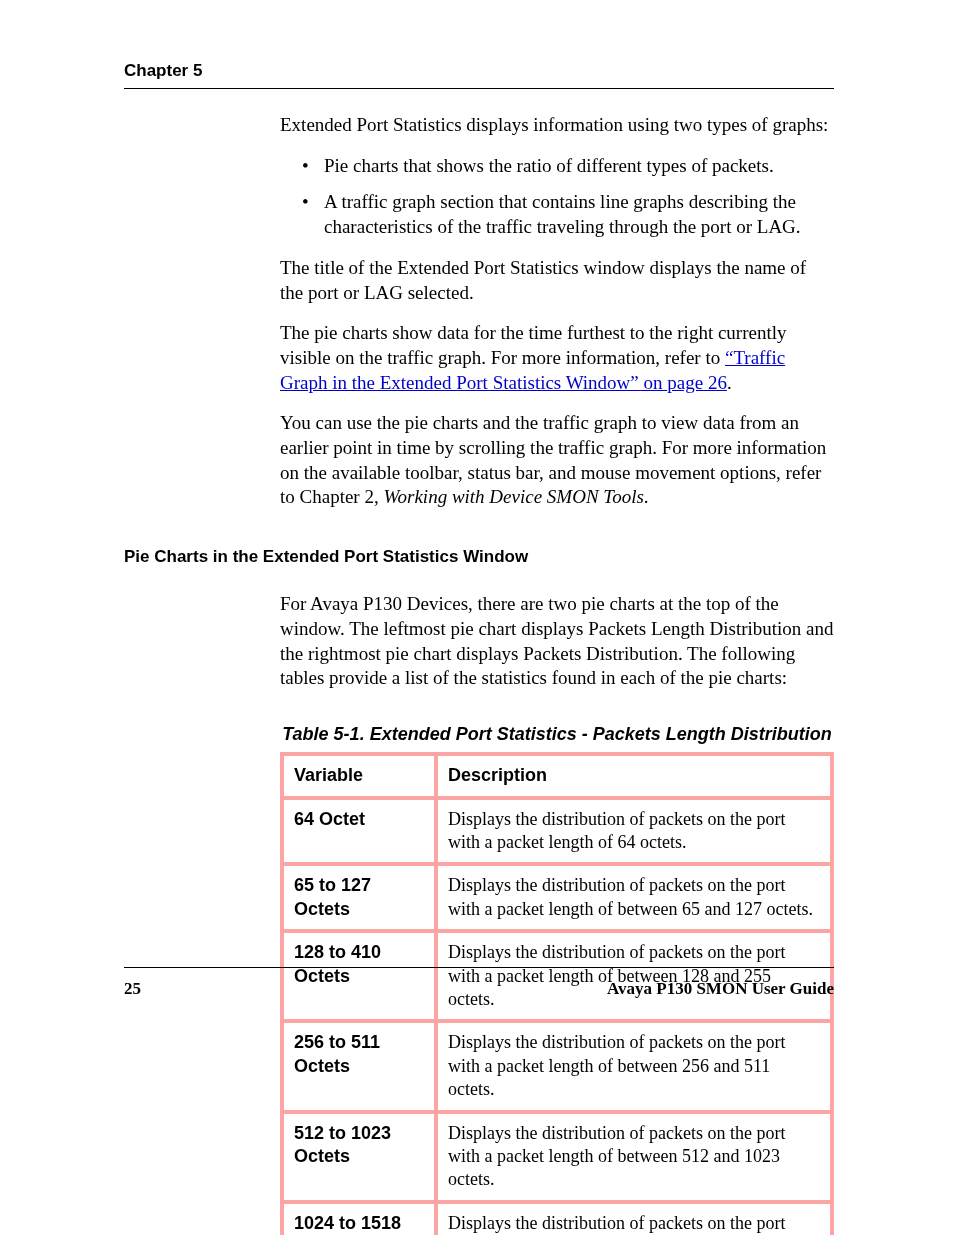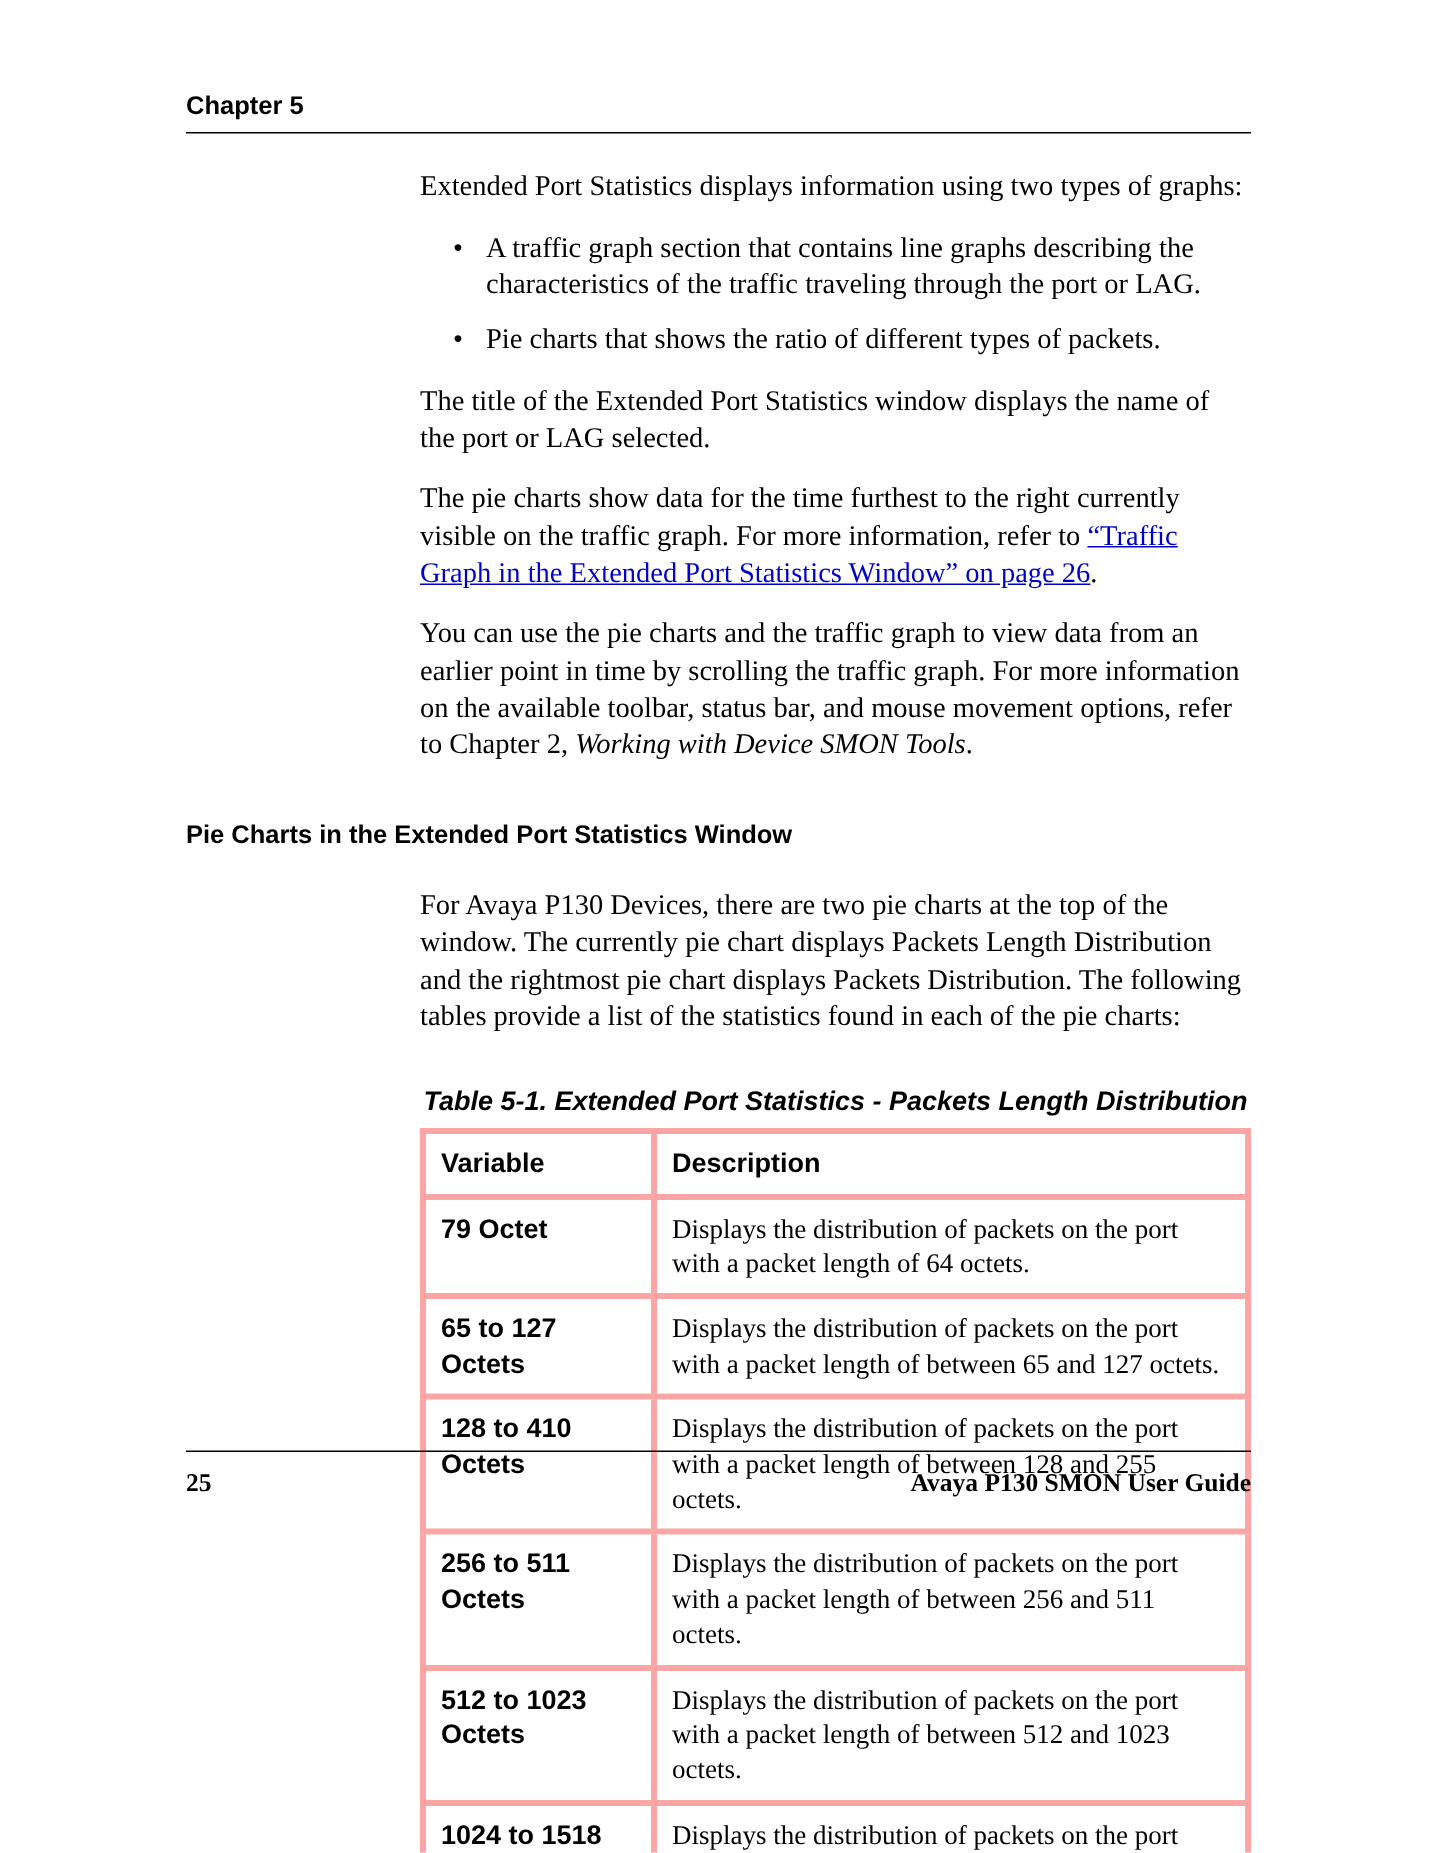--- a/index.html
+++ b/index.html
@@ -116,49 +116,49 @@
 <body>
 
 <div class="page">
 
   <div class="chapter-header">Chapter 5</div>
   <hr class="header-rule">
 
   <div class="body-block">
     <p class="para">Extended Port Statistics displays information using two types of graphs:</p>
     <ul class="bullets">
+      <li>Pie charts that shows the ratio of different types of packets.</li>
       <li>A traffic graph section that contains line graphs describing the characteristics of the traffic traveling through the port or LAG.</li>
-      <li>Pie charts that shows the ratio of different types of packets.</li>
     </ul>
     <p class="para">The title of the Extended Port Statistics window displays the name of the port or LAG selected.</p>
     <p class="para">
       <span>The pie charts show data for the time furthest to the right currently visible on the traffic graph. For more information, refer to </span><a class="xref" href="#">“Traffic Graph in the Extended Port Statistics Window” on page 26</a><span>.</span>
     </p>
     <p class="para">
       <span>You can use the pie charts and the traffic graph to view data from an earlier point in time by scrolling the traffic graph. For more information on the available toolbar, status bar, and mouse movement options, refer to Chapter 2, </span><span class="italic">Working with Device SMON Tools</span><span>.</span>
     </p>
   </div>
 
   <h2 class="section-heading">Pie Charts in the Extended Port Statistics Window</h2>
 
   <div class="body-block">
-    <p class="para">For Avaya P130 Devices, there are two pie charts at the top of the window. The currently pie chart displays Packets Length Distribution and the rightmost pie chart displays Packets Distribution. The following tables provide a list of the statistics found in each of the pie charts:</p>
+    <p class="para">For Avaya P130 Devices, there are two pie charts at the top of the window. The leftmost pie chart displays Packets Length Distribution and the rightmost pie chart displays Packets Distribution. The following tables provide a list of the statistics found in each of the pie charts:</p>
 
     <div class="table-caption">Table 5-1.  Extended Port Statistics - Packets Length Distribution</div>
 
     <table class="stats">
       <thead>
         <tr>
           <th>Variable</th>
           <th>Description</th>
         </tr>
       </thead>
       <tbody>
         <tr>
-          <td class="var">79 Octet</td>
+          <td class="var">64 Octet</td>
           <td>Displays the distribution of packets on the port with a packet length of 64 octets.</td>
         </tr>
         <tr>
           <td class="var">65 to 127 Octets</td>
           <td>Displays the distribution of packets on the port with a packet length of between 65 and 127 octets.</td>
         </tr>
         <tr>
           <td class="var">128 to 410 Octets</td>
           <td>Displays the distribution of packets on the port with a packet length of between 128 and 255 octets.</td>
         </tr>

